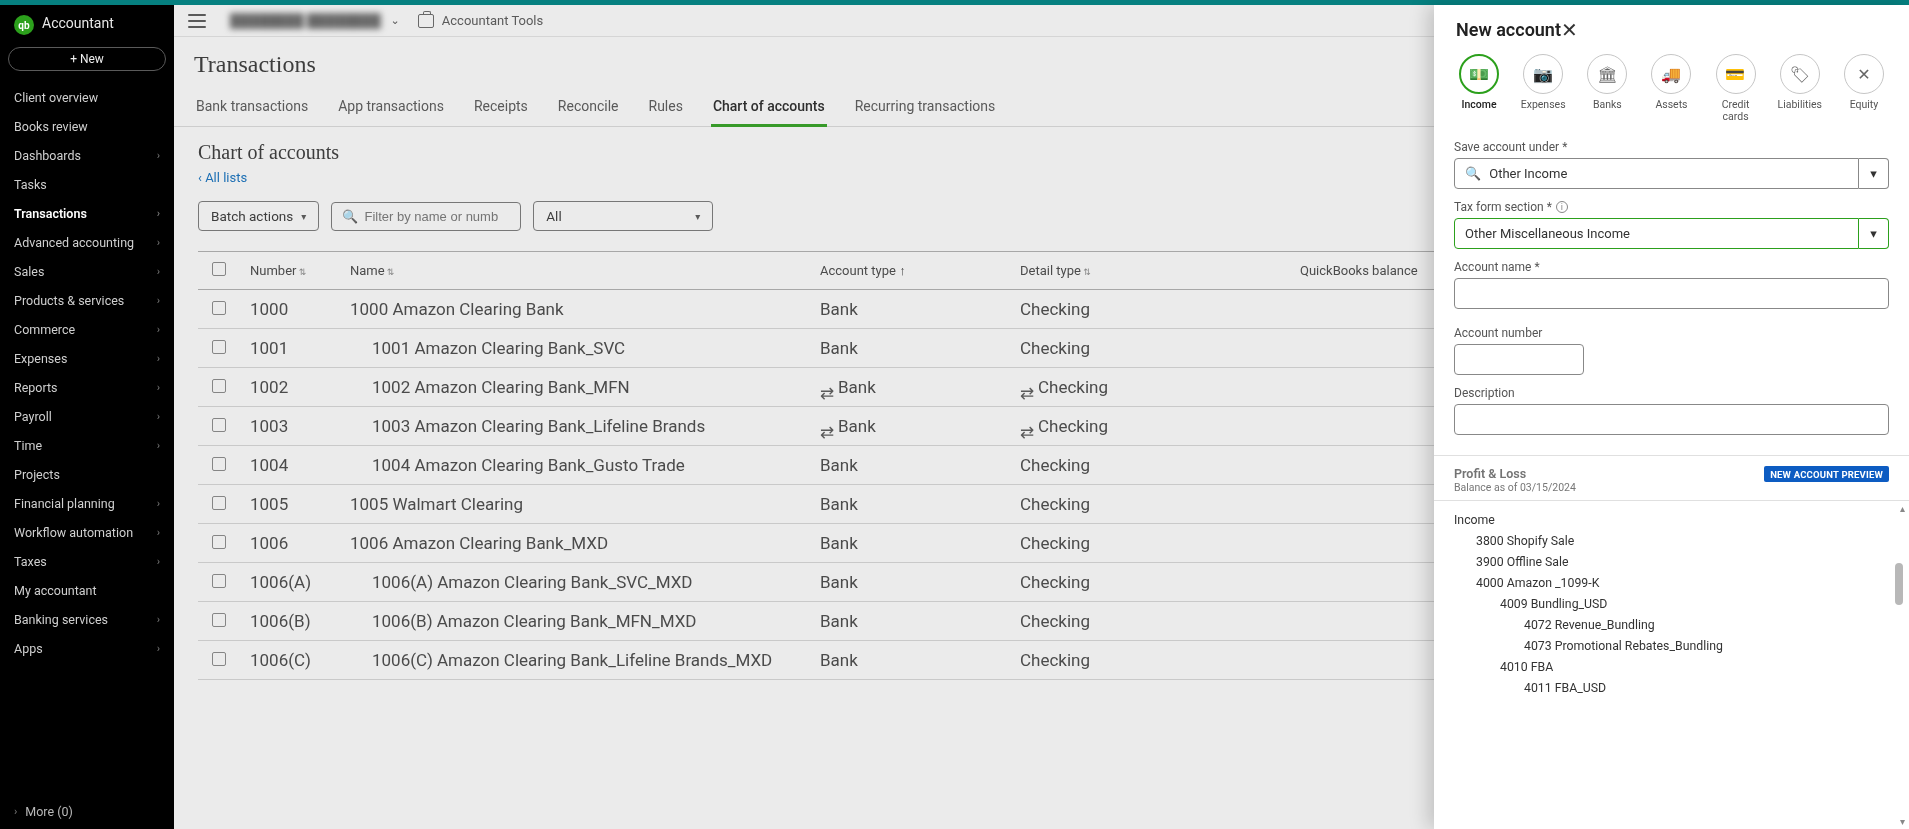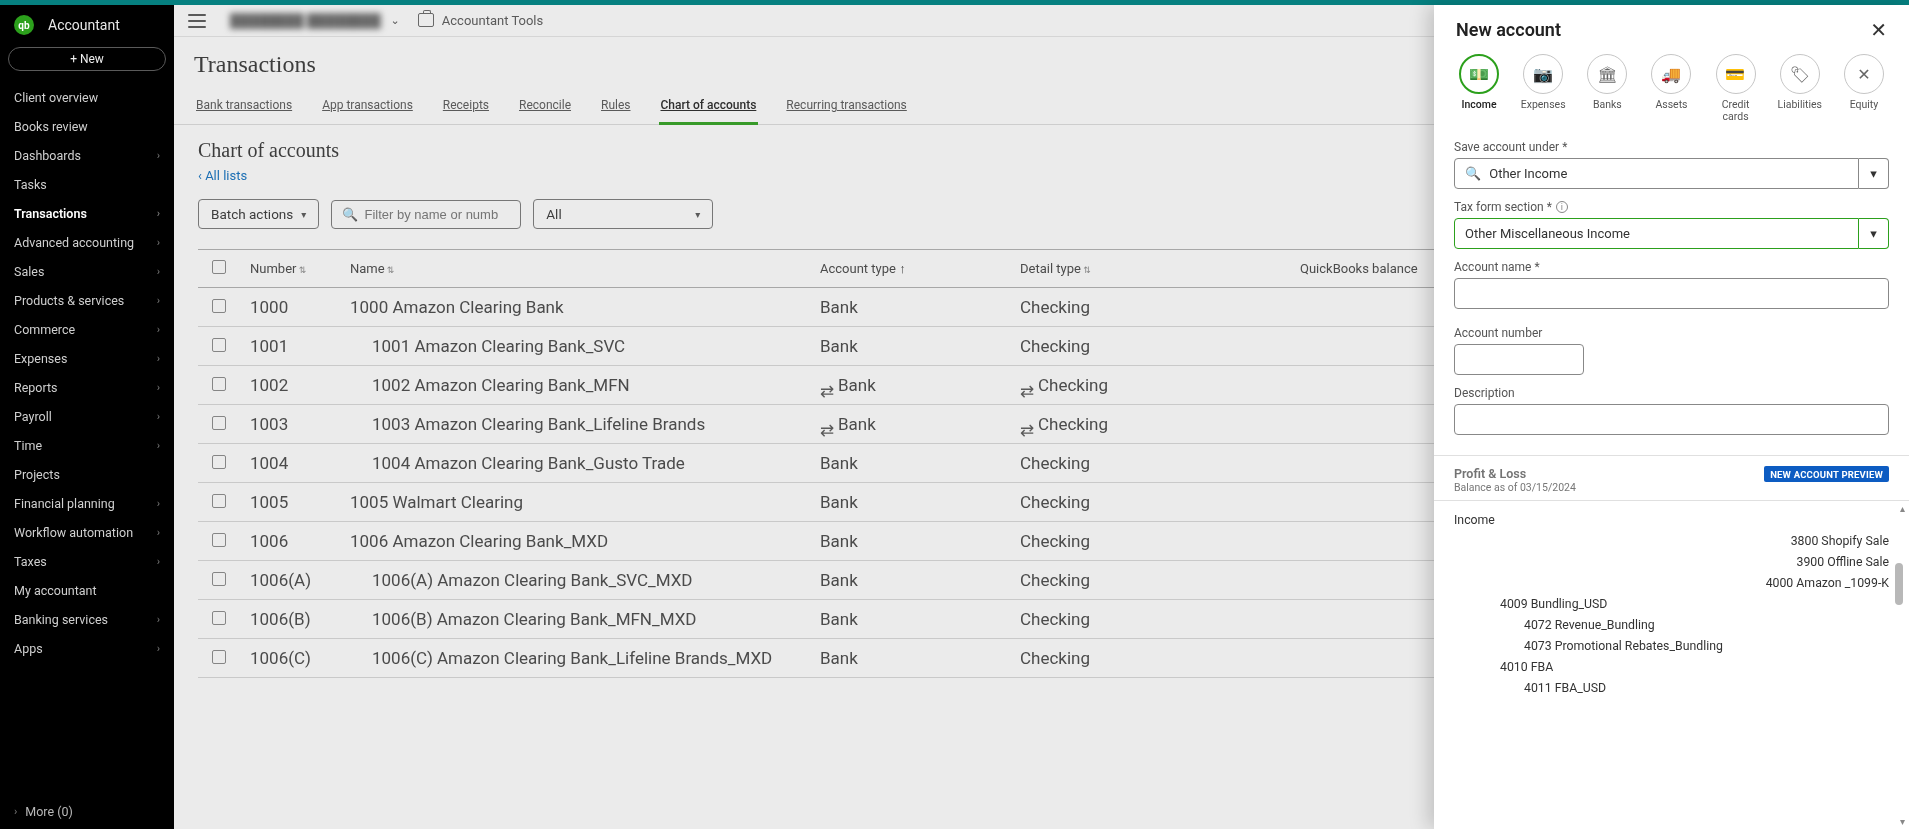--- a/index.html
+++ b/index.html
@@ -4,47 +4,47 @@
 <style>
 * { box-sizing: border-box; margin: 0; padding: 0; }
 body { font-family: -apple-system, BlinkMacSystemFont, "Segoe UI", Roboto, Arial, sans-serif; font-size: 13px; color: #333; background: #fff; overflow: hidden; }
 .app { width: 1909px; height: 829px; position: relative; display: flex; flex-direction: column; }
 .top-strip { height: 5px; background: #068080; }
 
 .body-row { flex: 1; display: flex; overflow: hidden; }
 
 
 .sidebar { width: 174px; background: #000; color: #cfcfcf; display: flex; flex-direction: column; }
-.sb-brand { display: flex; align-items: center; gap: 14px; padding: 10px 14px 6px; color: #fff; }
+.sb-brand { display: flex; align-items: flex-start; gap: 8px; padding: 10px 14px 6px; color: #fff; }
 .sb-brand-icon { width: 20px; height: 20px; border-radius: 50%; background: #2CA01C; display: flex; align-items: center; justify-content: center; font-size: 10px; font-weight: bold; color: #fff; }
 .sb-brand-text { font-size: 14px; color: #e8e8e8; }
 .sb-new { margin: 6px 8px 12px; border: 1px solid #5a5a5a; border-radius: 14px; text-align: center; padding: 4px 0; font-size: 12px; color: #eee; cursor: pointer; }
 .sb-items { flex: 1; overflow-y: auto; }
 .sb-item { display: flex; align-items: center; justify-content: space-between; padding: 7px 14px; font-size: 12.5px; color: #cfcfcf; cursor: pointer; }
 .sb-item.active { color: #fff; font-weight: 600; }
 .sb-chevron { color: #7a7a7a; font-size: 11px; }
 .sb-more { display: flex; align-items: center; gap: 8px; padding: 10px 14px; color: #b8b8b8; font-size: 12.5px; }
 .sb-more .chev { color: #7a7a7a; font-size: 11px; }
 
 
 .main { flex: 1; display: flex; flex-direction: column; position: relative; background: #fff; }
 .top-bar { display: flex; align-items: center; gap: 18px; padding: 6px 14px; border-bottom: 1px solid #e6e6e6; }
 .hamburger { width: 18px; height: 14px; display: flex; flex-direction: column; justify-content: space-between; cursor: pointer; }
 .hamburger span { height: 2px; background: #555; display: block; border-radius: 1px; }
 .client-pill { filter: blur(3px); color: #666; font-size: 13px; padding: 2px 6px; }
 .client-caret { color: #555; font-size: 11px; }
-.acct-tools { display: flex; align-items: flex-start; gap: 8px; color: #555; font-size: 13px; }
+.acct-tools { display: flex; align-items: flex-end; gap: 8px; color: #555; font-size: 13px; }
 .toolbox-icon { width: 16px; height: 14px; border: 1.6px solid #666; border-radius: 2px; position: relative; }
 .toolbox-icon::before { content: ""; position: absolute; top: -4px; left: 4px; width: 6px; height: 3px; border: 1.6px solid #666; border-bottom: none; border-radius: 2px 2px 0 0; }
 
 .page-header { padding: 14px 20px 10px; }
 .page-title { font-family: Georgia, "Times New Roman", serif; font-size: 24px; font-weight: 400; color: #333; }
 
 .tabs { display: flex; gap: 26px; padding: 0 20px; border-bottom: 1px solid #dcdcdc; }
-.tab { padding: 10px 2px; font-size: 12px; color: #555; cursor: pointer; text-decoration: underline; }
+.tab { padding: 10px 2px; font-size: 14px; color: #555; cursor: pointer; }
 .tab.active { color: #222; font-weight: 500; border-bottom: 3px solid #2CA01C; margin-bottom: -1px; }
 
 .section-header { padding: 14px 24px 4px; }
 .section-title { font-family: Georgia, "Times New Roman", serif; font-size: 20px; color: #333; margin-bottom: 6px; }
 .back-link { color: #0d6ebf; font-size: 13px; cursor: pointer; }
 
 .controls-row { display: flex; gap: 12px; padding: 12px 24px 6px; align-items: center; }
 .batch-btn { display: flex; align-items: center; gap: 8px; border: 1px solid #777; border-radius: 4px; padding: 6px 12px; font-size: 13.5px; cursor: pointer; background: #fff; }
 .filter-input { display: flex; align-items: center; gap: 6px; border: 1px solid #777; border-radius: 4px; padding: 6px 10px; width: 190px; background: #fff; }
 .filter-input input { border: none; outline: none; font-size: 13px; flex: 1; background: transparent; }
@@ -65,21 +65,21 @@
 .col-name { width: 470px; }
 .col-type { width: 200px; }
 .col-detail { width: 280px; }
 .col-bal { }
 
 
 .dim { position: absolute; inset: 0; background: rgba(120,120,120,0.15); pointer-events: none; }
 
 
 .drawer { position: absolute; top: 5px; right: 0; bottom: 0; width: 475px; background: #fff; box-shadow: -6px 0 18px rgba(0,0,0,0.18); display: flex; flex-direction: column; z-index: 10; }
-.drawer-header { display: flex; align-items: center; justify-content: space-between; padding: 14px 22px 10px; }
+.drawer-header { display: flex; align-items: center; justify-content: flex-start; padding: 14px 22px 10px; }
 .drawer-title { font-size: 18px; font-weight: 600; color: #222; }
 .drawer-close { font-size: 20px; color: #333; cursor: pointer; line-height: 1; }
 .type-row { display: flex; gap: 12px; padding: 4px 20px 10px; justify-content: space-between; }
 .type-item { display: flex; flex-direction: column; align-items: center; gap: 5px; cursor: pointer; width: 50px; }
 .type-circle { width: 40px; height: 40px; border-radius: 50%; border: 1.5px solid #c6c6c6; display: flex; align-items: center; justify-content: center; font-size: 16px; color: #666; }
 .type-item.active .type-circle { border: 2px solid #2CA01C; color: #2CA01C; }
 .type-label { font-size: 10.5px; color: #555; text-align: center; line-height: 1.15; }
 .type-item.active .type-label { color: #222; font-weight: 500; }
 
 .form-body { padding: 6px 20px 14px; display: flex; flex-direction: column; gap: 10px; }
@@ -96,21 +96,21 @@
 .search-glyph { color: #666; }
 
 .preview-sep { border-top: 1px solid #e0e0e0; margin-top: 6px; }
 .preview-head { display: flex; justify-content: space-between; align-items: flex-start; padding: 10px 20px 6px; border-bottom: 1px solid #e0e0e0; }
 .preview-title { font-size: 12.5px; font-weight: 600; color: #737373; }
 .preview-sub { font-size: 10.5px; color: #777; }
 .preview-badge { background: #0d5cc2; color: #fff; font-size: 9.5px; font-weight: 700; padding: 2.5px 6px; border-radius: 2px; letter-spacing: 0.2px; }
 .preview-body { padding: 8px 20px; overflow-y: auto; flex: 1; position: relative; }
 .pv-scroll { position: absolute; right: 6px; top: 62px; width: 8px; height: 42px; background: #b8b8b8; border-radius: 4px; }
 .pv-line { font-size: 12.3px; color: #333; padding: 3.5px 0; }
-.ind1 { padding-left: 22px; text-align: right; }
+.ind1 { padding-left: 22px; }
 .ind2 { padding-left: 46px; }
 .ind3 { padding-left: 70px; }
 .preview-scroll-arrows { position:absolute; right:4px; font-size:10px; color:#888; }
 </style>
 </head>
 <body>
 
 <div class="app">
   <div class="top-strip"></div>
   <div class="body-row">

